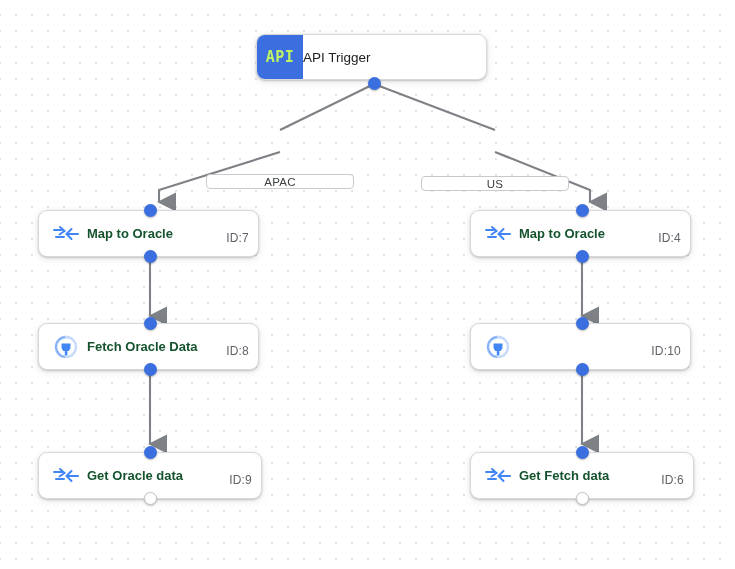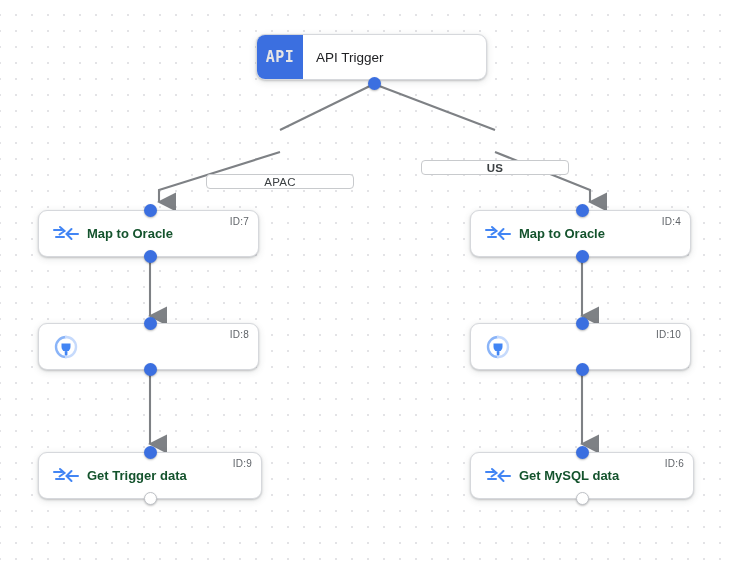--- a/index.html
+++ b/index.html
@@ -52,32 +52,31 @@
     left: 256px;
     top: 34px;
     width: 231px;
     height: 46px;
     padding: 0;
   }
   .api-badge {
     width: 46px;
     height: 100%;
     background: #3b6fe0;
-    color: #e5e5e5;
+    color: #bef264;
     display: flex;
     align-items: center;
     justify-content: center;
     font-family: "DejaVu Sans Mono", monospace;
     font-size: 15px;
     font-weight: 700;
     letter-spacing: 0.5px;
     flex: none;
   }
   .trigger-title {
-    padding-left: 13px;
     font-size: 13.5px;
     color: #202124;
   }
 
   
   .node.step {
     width: 221px;
     height: 47px;
     padding: 0 10px 0 12px;
   }
@@ -95,22 +94,22 @@
   }
   .node .step-title {
     font-size: 13px;
     color: #14532d;
     font-weight: 600;
     white-space: nowrap;
   }
   .node .node-id {
     position: absolute;
     right: 9px;
-    top: 5px;
-    font-size: 10px;
+    top: 20px;
+    font-size: 12px;
     color: #5f6368;
     letter-spacing: 0.2px;
   }
 
   
   .port {
     position: absolute;
     width: 13px;
     height: 13px;
     border-radius: 50%;
@@ -176,21 +175,21 @@
     </g>
   </svg>
 
   <div class="node trigger">
     <div class="api-badge">API</div>
     <div class="trigger-title">API Trigger</div>
   </div>
   <div class="port" style="left:368px; top:77px;"></div>
 
   <div class="branch-label" style="left:206px; top:130px; width:148px;">APAC</div>
-  <div class="branch-label" style="left:421px; top:116px; width:148px;font-weight:bold;">US</div>
+  <div class="branch-label" style="left:421px; top:132px; width:148px;">US</div>
 
   <div class="node step" style="left:38px; top:210px;">
     <span class="icon-wrap">
       <svg width="26" height="18" viewBox="0 0 26 18">
         <g stroke="#4285f4" stroke-width="2" fill="none" stroke-linecap="round">
           <path d="M 1 5 L 9 5"></path>
           <path d="M 3 12 L 11 12"></path>
           <path d="M 7 2 L 11.5 6 L 6.5 9.5"></path>
           <path d="M 25 9 L 14 9"></path>
           <path d="M 18.5 4 L 13.5 9 L 18.5 14"></path>
@@ -205,38 +204,39 @@
 
   <div class="node step" style="left:38px; top:323px;">
     <span class="icon-wrap">
       <svg width="26" height="26" viewBox="0 0 26 26">
         <path d="M 13 3 A 10 10 0 1 0 13 23" stroke="#8ab4f8" stroke-width="2.4" fill="none" stroke-linecap="round"></path>
         <path d="M 13 3 A 10 10 0 0 1 13 23" stroke="#c6dafc" stroke-width="2.4" fill="none" stroke-linecap="round"></path>
         <path d="M 8.5 9.5 L 17.5 9.5 L 17.5 13 A 4.5 4.5 0 0 1 8.5 13 Z" fill="#4285f4"></path>
         <rect x="11.8" y="17" width="2.6" height="4.4" rx="1.2" fill="#4285f4"></rect>
       </svg>
     </span>
+    <span class="step-title">Fetch Oracle Data</span>
     <span class="node-id">ID:8</span>
   </div>
   <div class="port" style="left:144px; top:317px;"></div>
   <div class="port" style="left:144px; top:363px;"></div>
 
   <div class="node step wide" style="left:38px; top:452px;">
     <span class="icon-wrap">
       <svg width="26" height="18" viewBox="0 0 26 18">
         <g stroke="#4285f4" stroke-width="2" fill="none" stroke-linecap="round">
           <path d="M 1 5 L 9 5"></path>
           <path d="M 3 12 L 11 12"></path>
           <path d="M 7 2 L 11.5 6 L 6.5 9.5"></path>
           <path d="M 25 9 L 14 9"></path>
           <path d="M 18.5 4 L 13.5 9 L 18.5 14"></path>
         </g>
       </svg>
     </span>
-    <span class="step-title">Get Trigger data</span>
+    <span class="step-title">Get Oracle data</span>
     <span class="node-id">ID:9</span>
   </div>
   <div class="port" style="left:144px; top:446px;"></div>
   <div class="port open" style="left:144px; top:492px;"></div>
 
   <div class="node step" style="left:470px; top:210px;">
     <span class="icon-wrap">
       <svg width="26" height="18" viewBox="0 0 26 18">
         <g stroke="#4285f4" stroke-width="2" fill="none" stroke-linecap="round">
           <path d="M 1 5 L 9 5"></path>
@@ -272,19 +272,19 @@
       <svg width="26" height="18" viewBox="0 0 26 18">
         <g stroke="#4285f4" stroke-width="2" fill="none" stroke-linecap="round">
           <path d="M 1 5 L 9 5"></path>
           <path d="M 3 12 L 11 12"></path>
           <path d="M 7 2 L 11.5 6 L 6.5 9.5"></path>
           <path d="M 25 9 L 14 9"></path>
           <path d="M 18.5 4 L 13.5 9 L 18.5 14"></path>
         </g>
       </svg>
     </span>
-    <span class="step-title">Get MySQL data</span>
+    <span class="step-title">Get Fetch data</span>
     <span class="node-id">ID:6</span>
   </div>
   <div class="port" style="left:576px; top:446px;"></div>
   <div class="port open" style="left:576px; top:492px;"></div>
 
 </div>
 
 </body></html>

